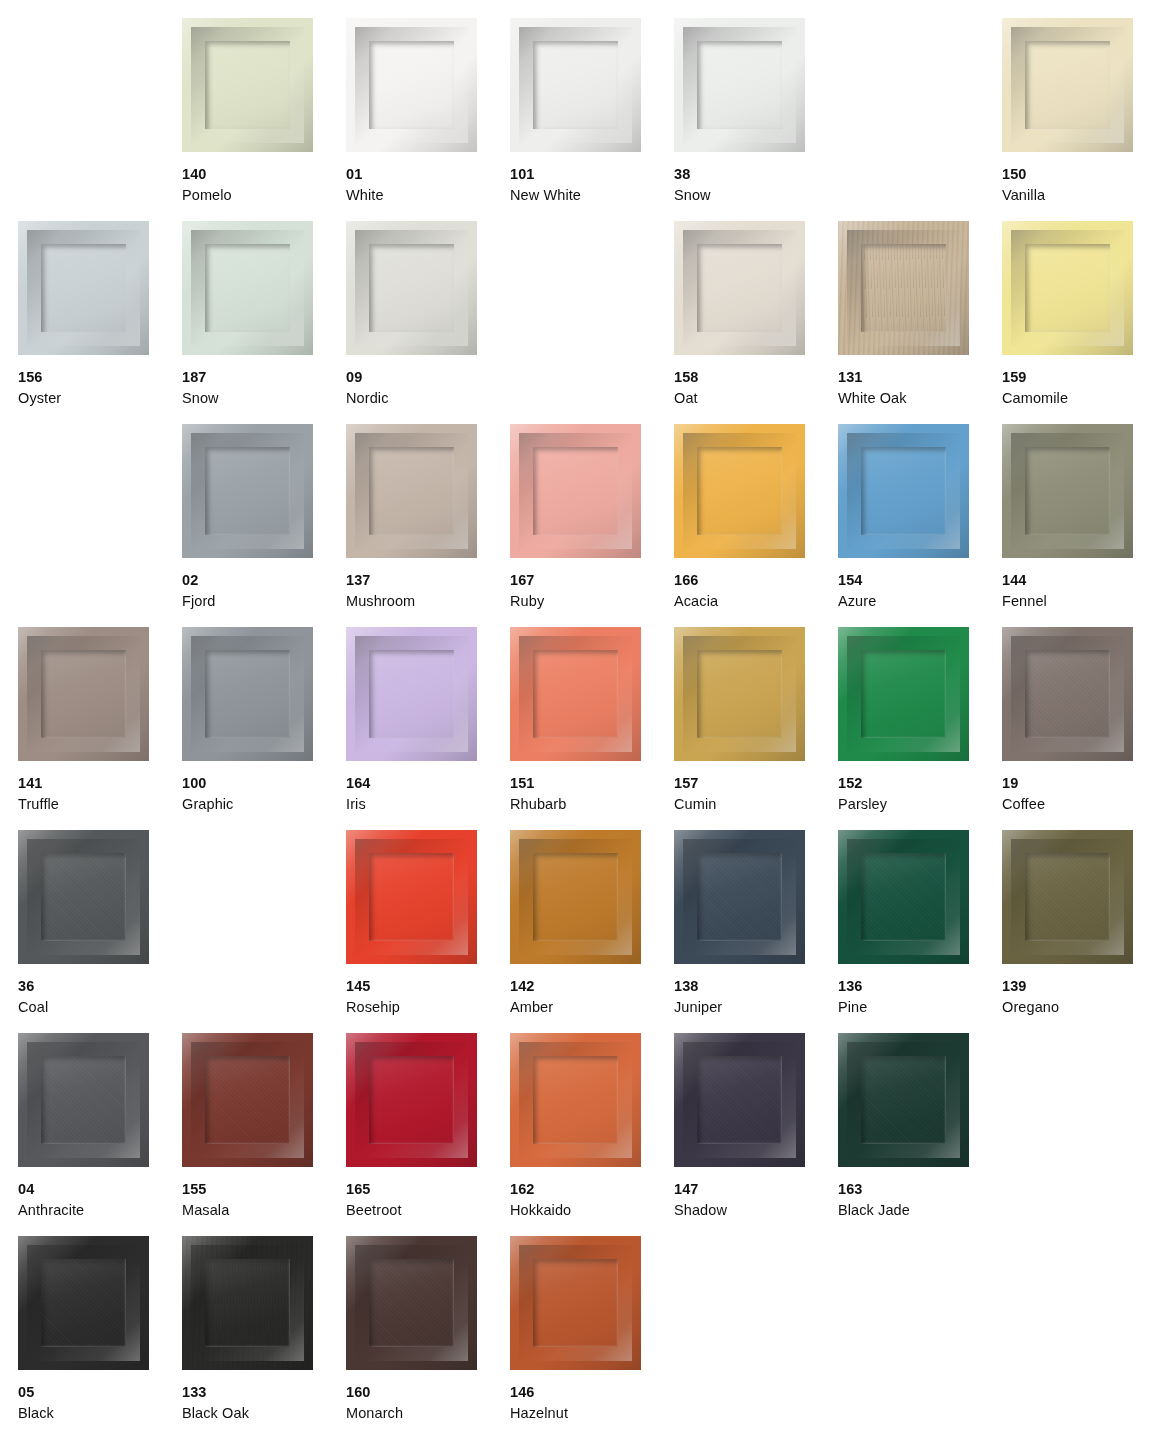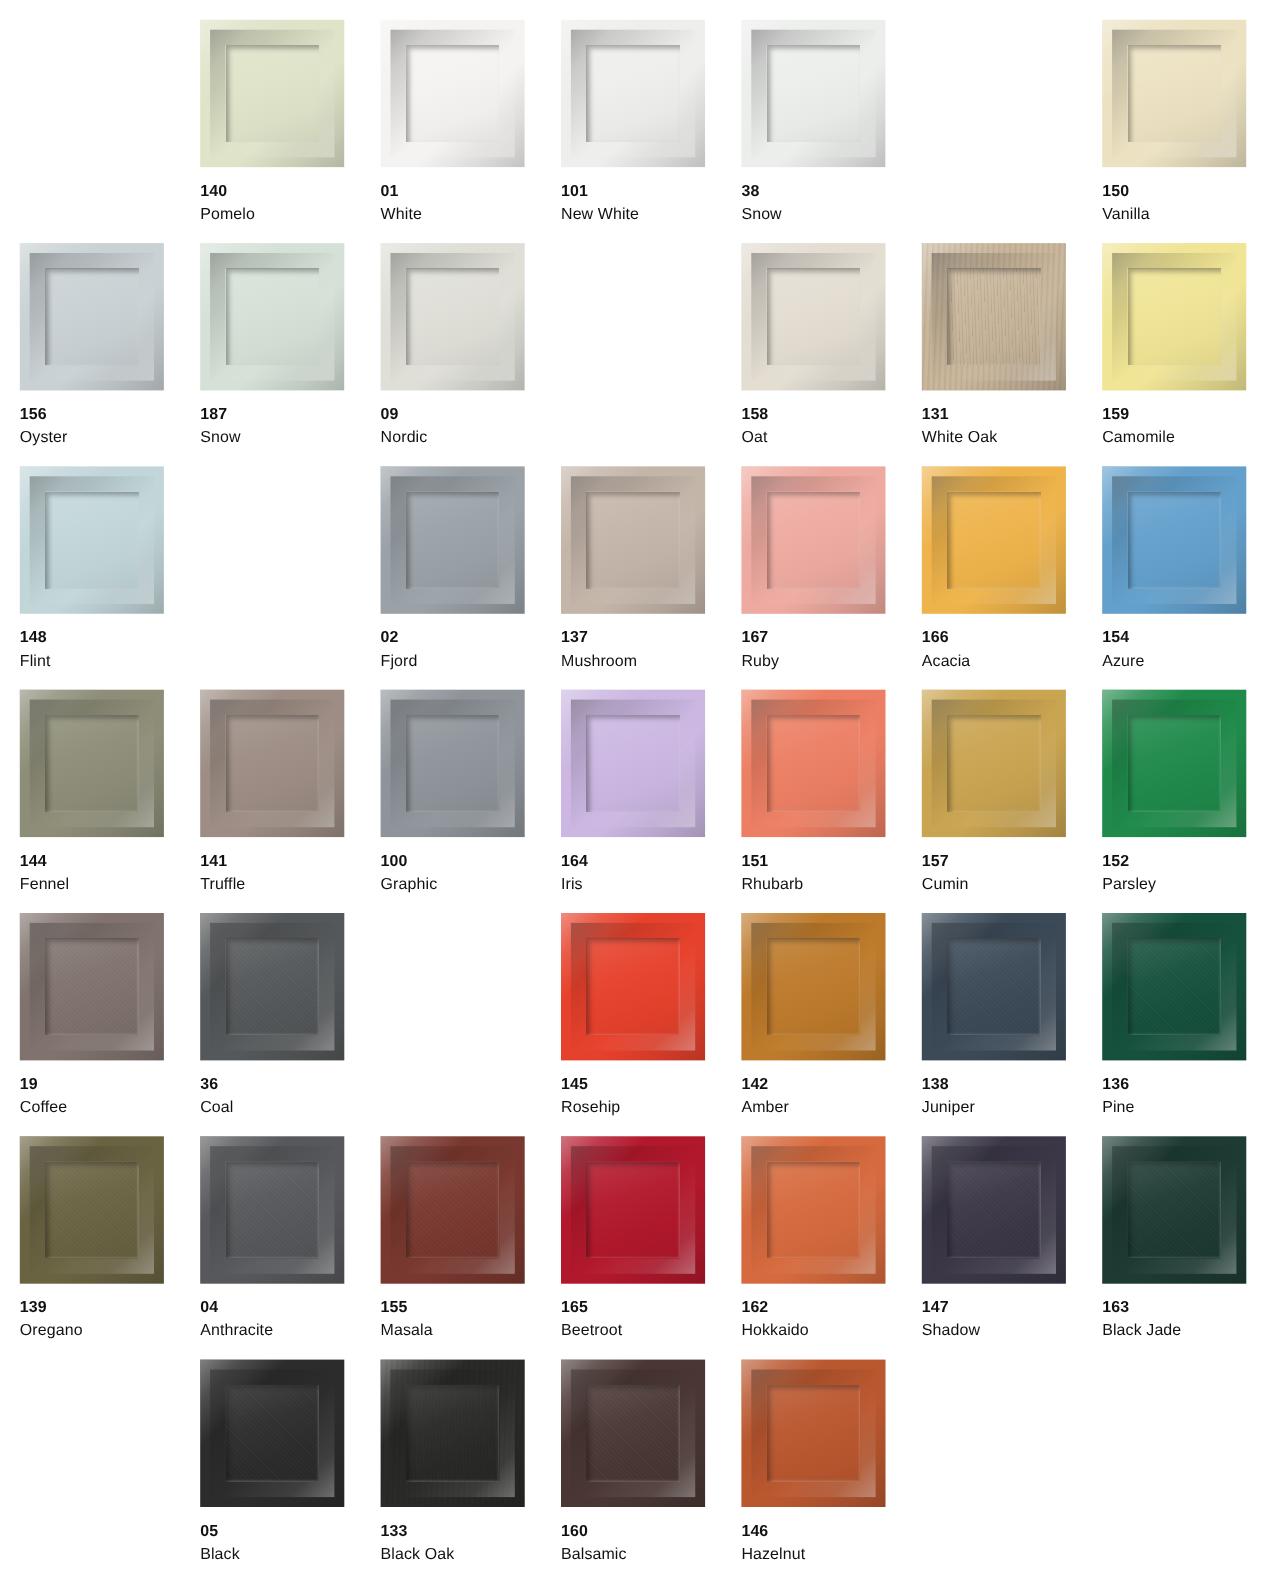--- a/index.html
+++ b/index.html
@@ -267,31 +267,20 @@
       <div class="swatch-tile" style="--c: #f0e495;">
         <div class="bevel-outer"></div>
         <div class="bevel-chamfer"></div>
         <div class="panel"></div>
       </div>
       <div class="swatch-caption">
         <div class="swatch-code">159</div>
         <div class="swatch-name">Camomile</div>
       </div>
     </div>
-    <div class="swatch-cell">
-      <div class="swatch-tile" style="--c: #c2d6da;">
-        <div class="bevel-outer"></div>
-        <div class="bevel-chamfer"></div>
-        <div class="panel"></div>
-      </div>
-      <div class="swatch-caption">
-        <div class="swatch-code">148</div>
-        <div class="swatch-name">Flint</div>
-      </div>
-    </div>
     <div class="swatch-cell is-empty"></div>
     <div class="swatch-cell">
       <div class="swatch-tile" style="--c: #9aa2a8;">
         <div class="bevel-outer"></div>
         <div class="bevel-chamfer"></div>
         <div class="panel"></div>
       </div>
       <div class="swatch-caption">
         <div class="swatch-code">02</div>
         <div class="swatch-name">Fjord</div>
@@ -586,21 +575,21 @@
       </div>
     </div>
     <div class="swatch-cell">
       <div class="swatch-tile matte" style="--c: #4a3733;">
         <div class="bevel-outer"></div>
         <div class="bevel-chamfer"></div>
         <div class="panel"></div>
       </div>
       <div class="swatch-caption">
         <div class="swatch-code">160</div>
-        <div class="swatch-name">Balsamic</div>
+        <div class="swatch-name">Monarch</div>
       </div>
     </div>
     <div class="swatch-cell">
       <div class="swatch-tile" style="--c: #b9572f;">
         <div class="bevel-outer"></div>
         <div class="bevel-chamfer"></div>
         <div class="panel"></div>
       </div>
       <div class="swatch-caption">
         <div class="swatch-code">146</div>

